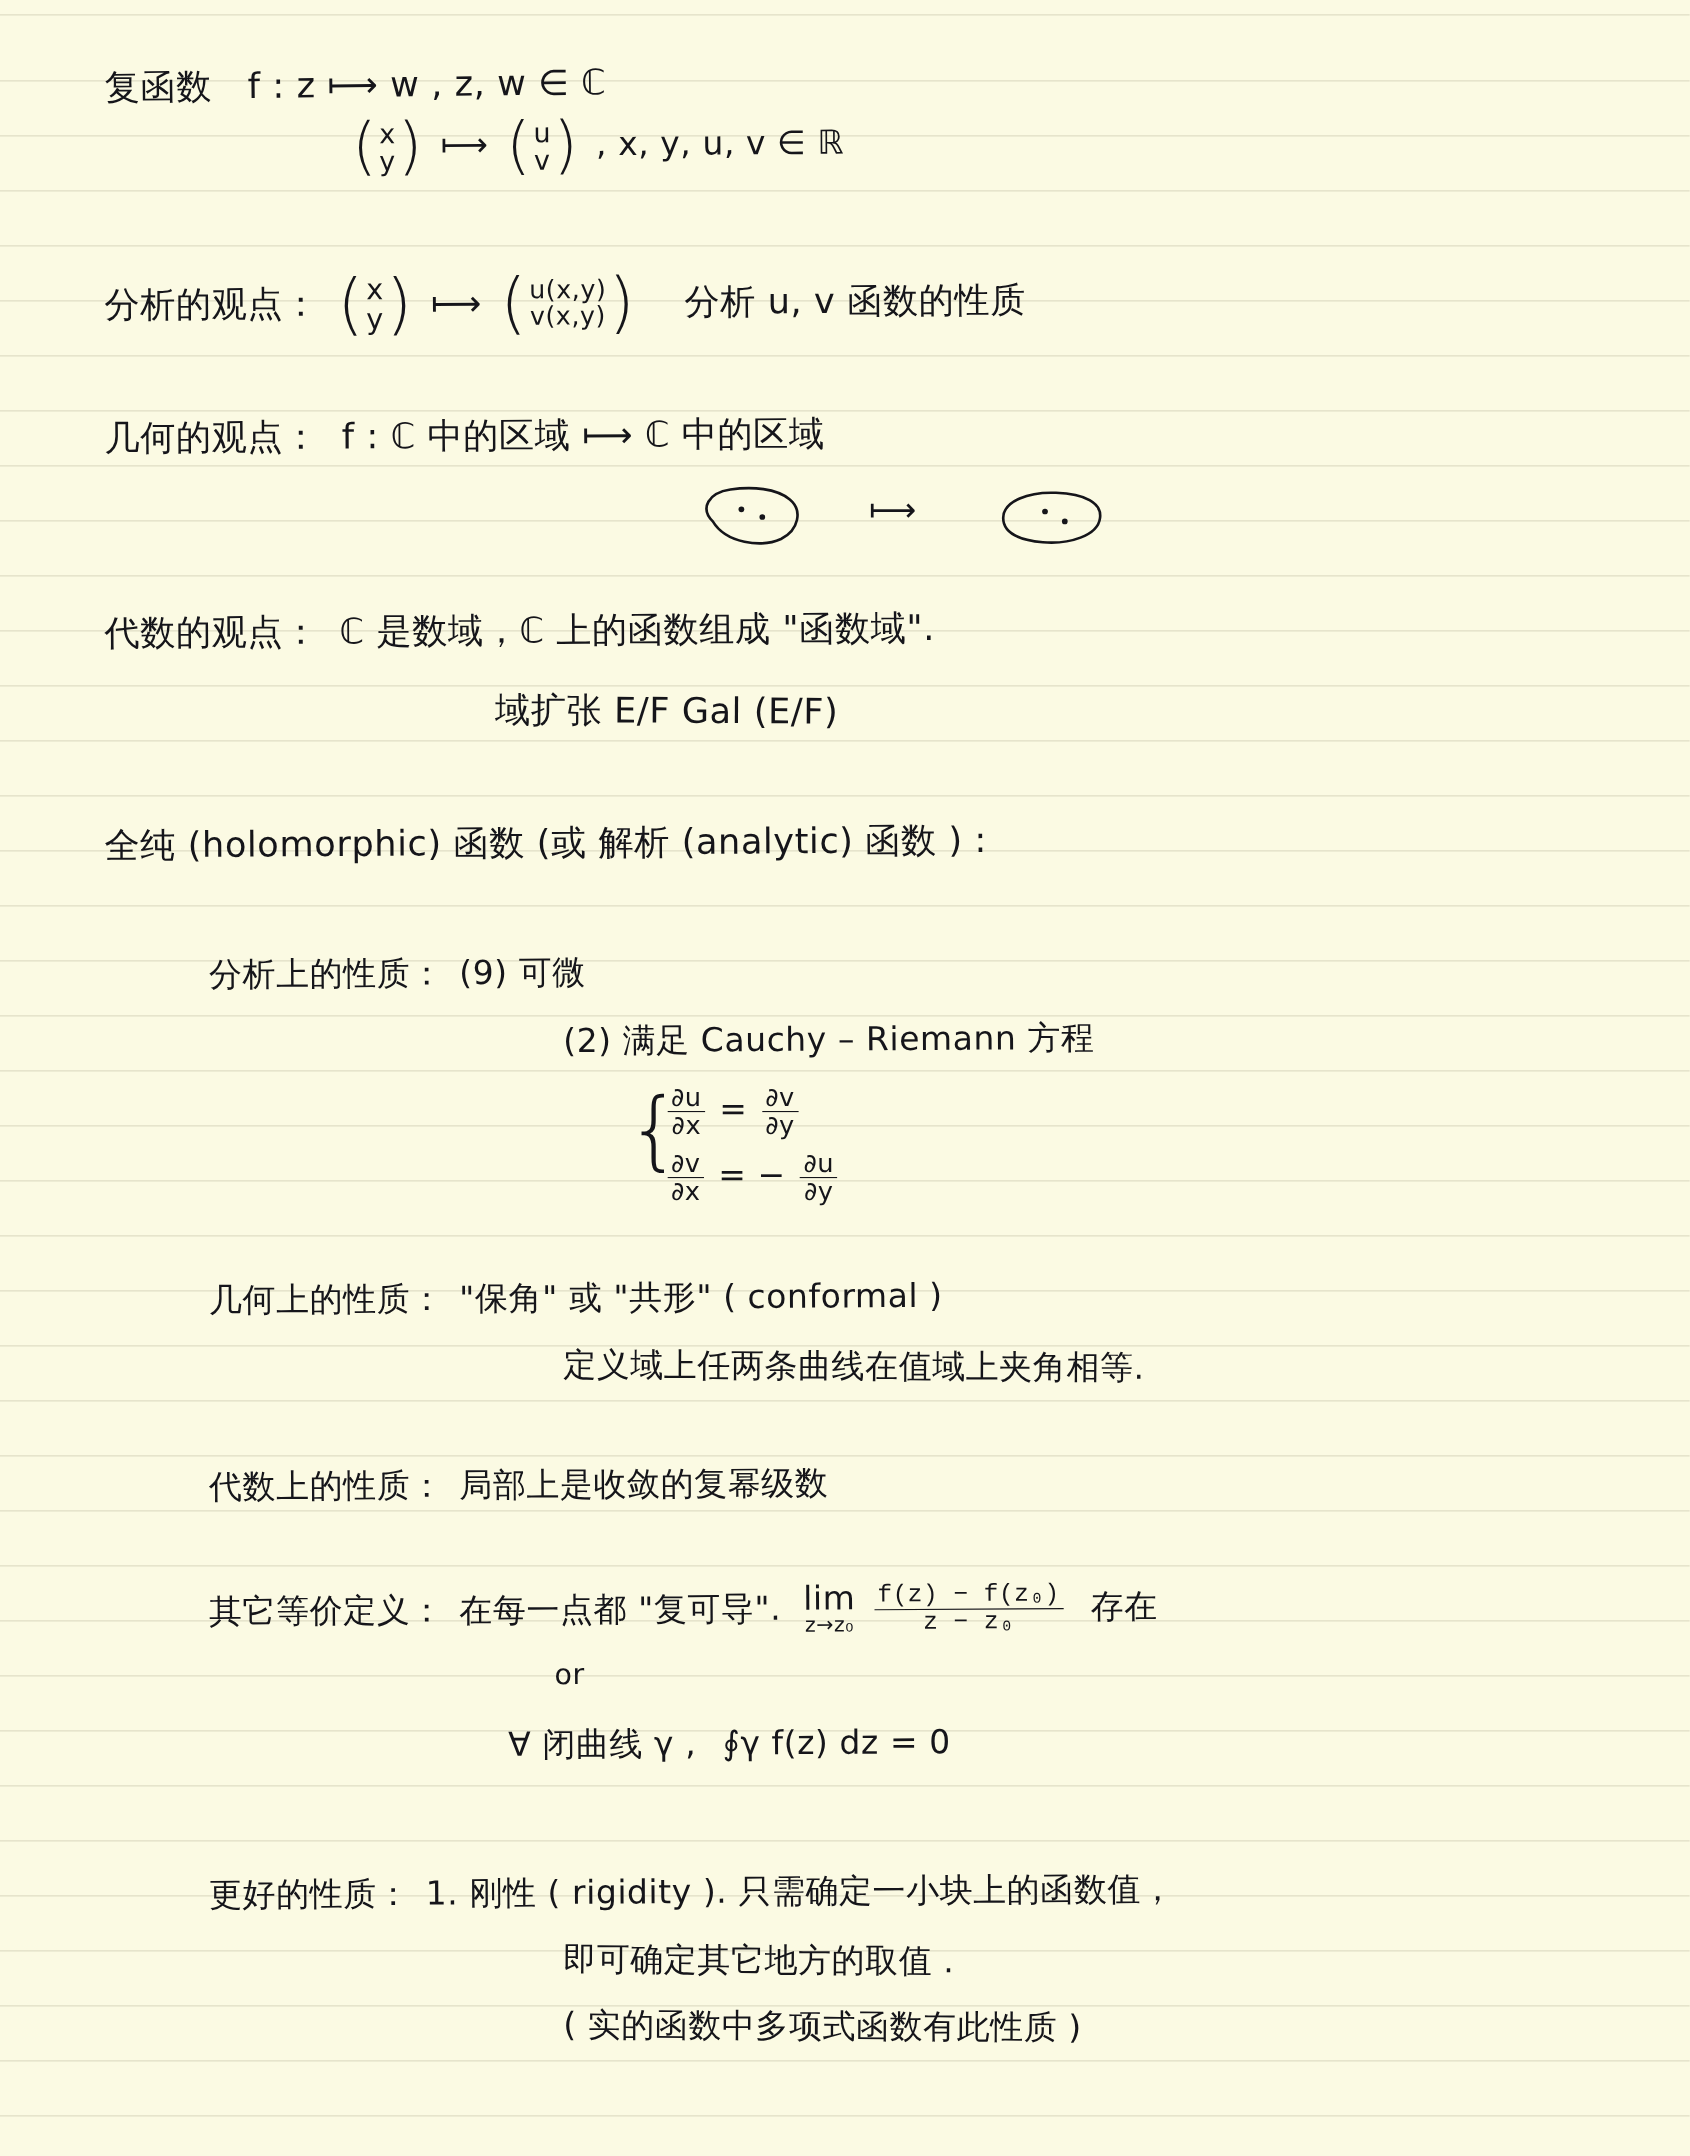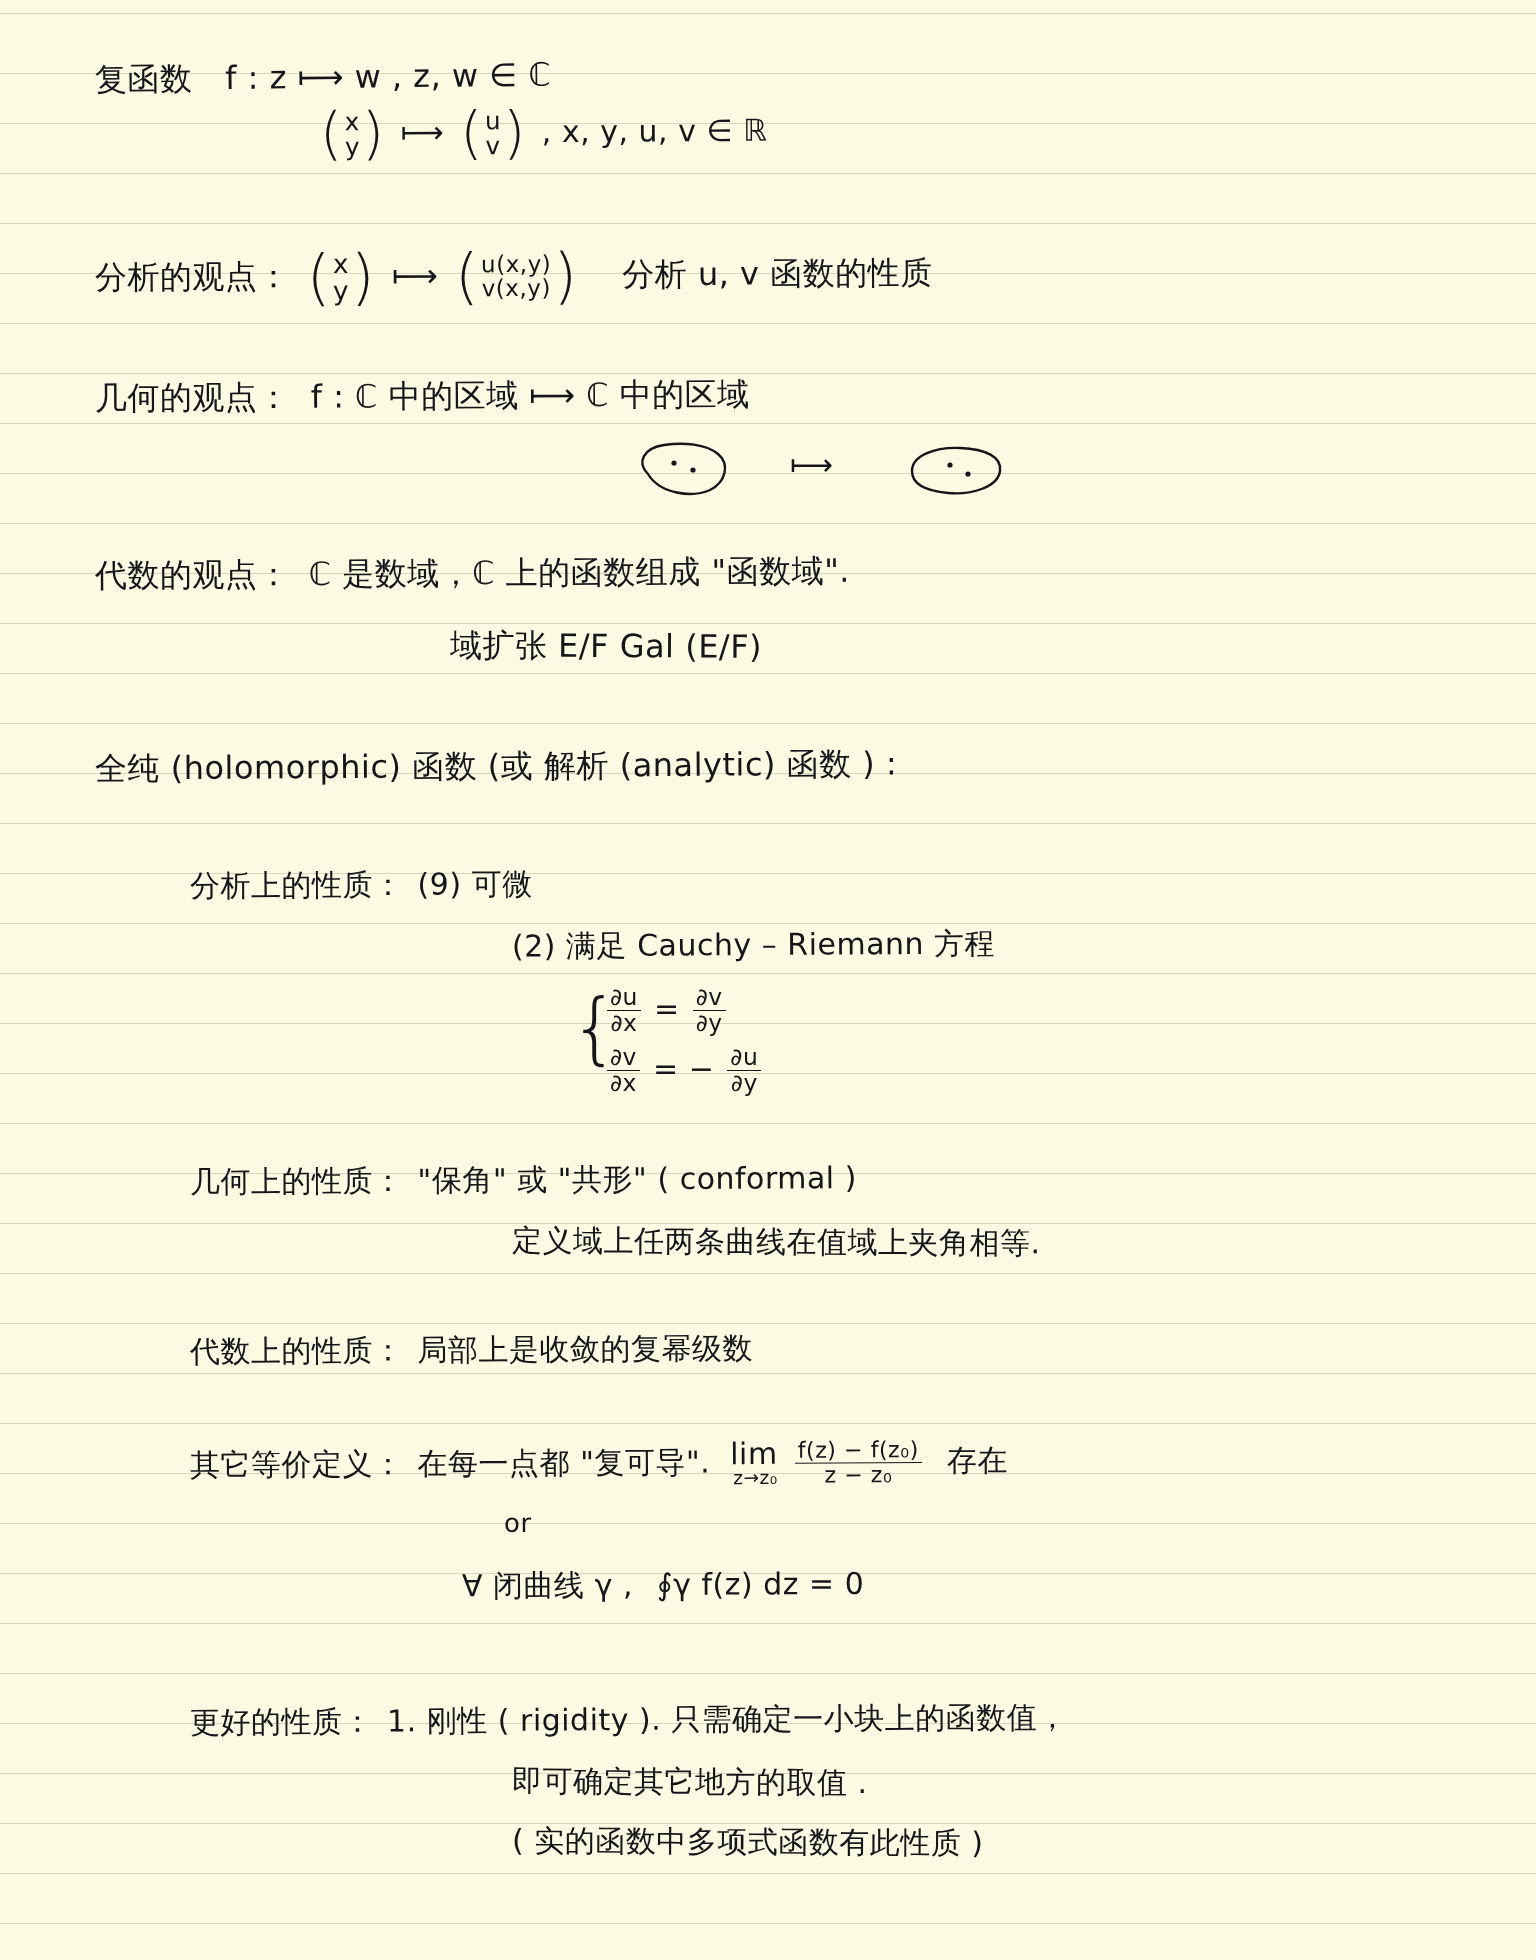--- a/index.html
+++ b/index.html
@@ -78,21 +78,21 @@
     vertical-align: middle;
     font-size: 0.78em;
     line-height: 1.05;
     margin: 0 3px;
   }
   .frac .num { border-bottom: 1.6px solid #15151a; padding: 0 3px; }
   .frac .den { padding: 0 3px; }
   .lim {
     display: inline-flex;
     flex-direction: column;
-    align-items: flex-end;
+    align-items: center;
     vertical-align: middle;
     line-height: 1.0;
     margin: 0 4px;
   }
   .lim .lt { font-size: 1em; }
   .lim .lb { font-size: 0.62em; }
   .brace {
     font-size: 2.6em;
     line-height: 0.65;
     vertical-align: middle;
@@ -238,21 +238,21 @@
     <span style="margin-left:4px;">局部上是收敛的复幂级数</span>
   </div>
 
   <div class="ln s30 r2" style="left:190px; top:1440px;">
     <span>其它等价定义：</span>
     <span style="margin-left:4px;">在每一点都 "复可导".</span>
     <span class="lim" style="margin-left:10px;">
       <span class="lt">lim</span>
       <span class="lb">z→z₀</span>
     </span>
-    <span class="frac" style="font-size:0.74em;">
+    <span class="frac" style="font-size:0.74em;font-family:Liberation Mono, monospace;">
       <span class="num">f(z) − f(z₀)</span>
       <span class="den">z − z₀</span>
     </span>
     <span style="margin-left:12px;font-family:Liberation Mono, monospace;">存在</span>
   </div>
 
   <div class="ln s26 r2" style="left:462px; top:1508px;">
     <span>or</span>
   </div>
 

